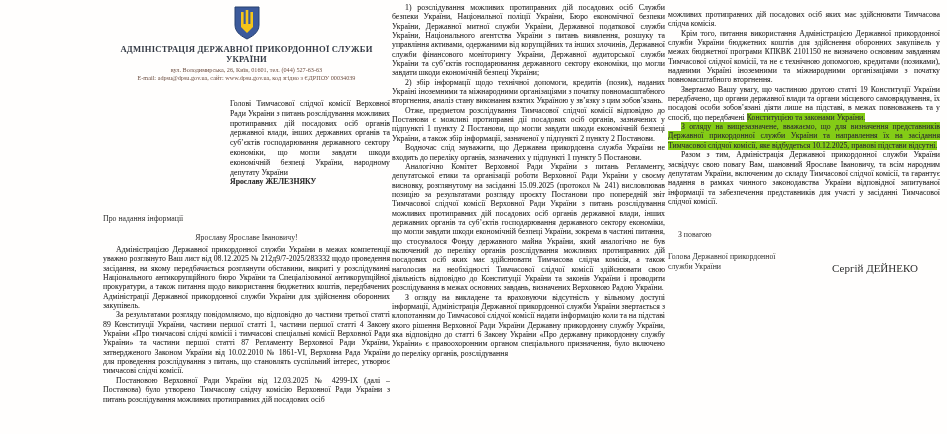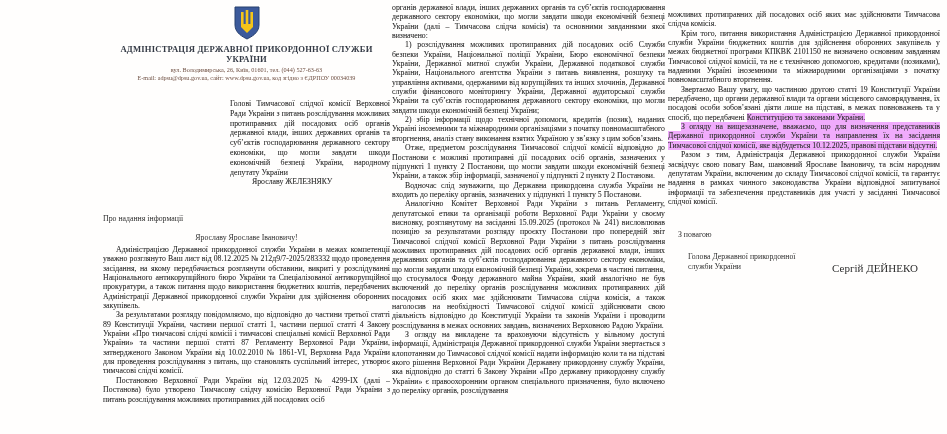--- a/index.html
+++ b/index.html
@@ -13,21 +13,21 @@
     color: #2e2e2e;
   }
   .para {
     margin: 0;
     text-align: justify;
     font-size: 7.8px;
     line-height: 9.35px;
     text-shadow: 0 0 0.4px rgba(60,60,60,0.35);
   }
   .indent { text-indent: 13px; }
-  .bold { font-weight: normal; margin-left: 22px; }
+  .bold { font-weight: bold; }
 
   
   .letterhead {
     position: absolute;
     left: 103px; top: 6px; width: 287px;
     text-align: center;
   }
   .emblem { height: 36px; margin-bottom: 2px; }
   .org-name {
     font-size: 8.6px; font-weight: 600; letter-spacing: 0.2px;
@@ -41,25 +41,25 @@
     text-shadow: 0 0 0.4px rgba(60,60,60,0.35);
   }
   .subject { position: absolute; left: 103px; top: 214px; font-size: 7.8px; }
   .body1 { position: absolute; left: 103px; top: 233px; width: 287px; }
   .salutation { text-align: center; font-size: 7.8px; margin: 0 0 3px 0; }
 
   
   .col2 { position: absolute; left: 392px; top: 3px; width: 273px; }
   .col3 { position: absolute; left: 668px; top: 10px; width: 272px; }
 
-  .highlight { background: #f0abfc; }
+  .highlight { background: #84cc16; }
 
   .closing { margin: 24px 0 0 10px; font-size: 7.8px; }
   .signer-row { margin-top: 13px; display: flex; justify-content: space-between; }
-  .signer-title { width: 122px; font-size: 7.8px; line-height: 9.5px; margin-left: 20px; }
+  .signer-title { width: 122px; font-size: 7.8px; line-height: 9.5px; }
   .signer-name { font-size: 11px; margin-top: 10px; padding-right: 22px; white-space: nowrap; }
 </style>
 </head>
 <body>
 
 <div class="canvas">
 
   <section>
 
     <div class="letterhead">
@@ -88,21 +88,20 @@
 
     <div class="body1">
       <div class="salutation">Ярославу Ярославе Івановичу!</div>
       <p class="para indent">Адміністрацією Державної прикордонної служби України в межах компетенції уважно розглянуто Ваш лист від 08.12.2025 № 212д9/7-2025/283332 щодо проведення засідання, на якому передбачається розглянути обставини, викриті у розслідуванні Національного антикорупційного бюро України та Спеціалізованої антикорупційної прокуратури, а також питання щодо використання бюджетних коштів, передбачених Адміністрації Державної прикордонної служби України для здійснення оборонних закупівель.</p>
       <p class="para indent">За результатами розгляду повідомляємо, що відповідно до частини третьої статті 89 Конституції України, частини першої статті 1, частини першої статті 4 Закону України «Про тимчасові слідчі комісії і тимчасові спеціальні комісії Верховної Ради України» та частини першої статті 87 Регламенту Верховної Ради України, затвердженого Законом України від 10.02.2010 № 1861-VI, Верховна Рада України для проведення розслідування з питань, що становлять суспільний інтерес, утворює тимчасові слідчі комісії.</p>
       <p class="para indent">Постановою Верховної Ради України від 12.03.2025 № 4299-IX (далі – Постанова) було утворено Тимчасову слідчу комісію Верховної Ради України з питань розслідування можливих протиправних дій посадових осіб</p>
     </div>
   </section>
 
   <section class="col2">
-    <p class="para">органів державної влади, інших державних органів та суб’єктів господарювання державного сектору економіки, що могли завдати шкоди економічній безпеці України (далі – Тимчасова слідча комісія) та основними завданнями якої визначено:</p>
     <p class="para indent">1)  розслідування можливих протиправних дій посадових осіб Служби безпеки України, Національної поліції України, Бюро економічної безпеки України, Державної митної служби України, Державної податкової служби України, Національного агентства України з питань виявлення, розшуку та управління активами, одержаними від корупційних та інших злочинів, Державної служби фінансового моніторингу України, Державної аудиторської служби України та суб’єктів господарювання державного сектору економіки, що могли завдати шкоди економічній безпеці України;</p>
     <p class="para indent">2)  збір інформації щодо технічної допомоги, кредитів (позик), наданих Україні іноземними та міжнародними організаціями з початку повномасштабного вторгнення, аналіз стану виконання взятих Україною у зв’язку з цим зобов’язань.</p>
     <p class="para indent">Отже, предметом розслідування Тимчасової слідчої комісії відповідно до Постанови є можливі протиправні дії посадових осіб органів, зазначених у підпункті 1 пункту 2 Постанови, що могли завдати шкоди економічній безпеці України, а також збір інформації, зазначеної у підпункті 2 пункту 2 Постанови.</p>
     <p class="para indent">Водночас слід зауважити, що Державна прикордонна служба України не входить до переліку органів, зазначених у підпункті 1 пункту 5 Постанови.</p>
     <p class="para indent">Аналогічно Комітет Верховної Ради України з питань Регламенту, депутатської етики та організації роботи Верховної Ради України у своєму висновку, розглянутому на засіданні 15.09.2025 (протокол № 241) висловлював позицію за результатами розгляду проєкту Постанови про попередній звіт Тимчасової слідчої комісії Верховної Ради України з питань розслідування можливих протиправних дій посадових осіб органів державної влади, інших державних органів та суб’єктів господарювання державного сектору економіки, що могли завдати шкоди економічній безпеці України, зокрема в частині питання, що стосувалося Фонду державного майна України, який аналогічно не був включений до переліку органів розслідування можливих протиправних дій посадових осіб яких має здійснювати Тимчасова слідча комісія, а також наголосив на необхідності Тимчасової слідчої комісії здійснювати свою діяльність відповідно до Конституції України та законів України і проводити розслідування в межах основних завдань, визначених Верховною Радою України.</p>
     <p class="para indent">З огляду на викладене та враховуючи відсутність у вільному доступі інформації, Адміністрація Державної прикордонної служби України звертається з клопотанням до Тимчасової слідчої комісії надати інформацію коли та на підставі якого рішення Верховної Ради України Державну прикордонну службу України, яка відповідно до статті 6 Закону України «Про державну прикордонну службу України» є правоохоронним органом спеціального призначення, було включено до переліку органів, розслідування</p>
   </section>
 
   <section class="col3">
     <p class="para">можливих протиправних дій посадових осіб яких має здійснювати Тимчасова слідча комісія.</p>

